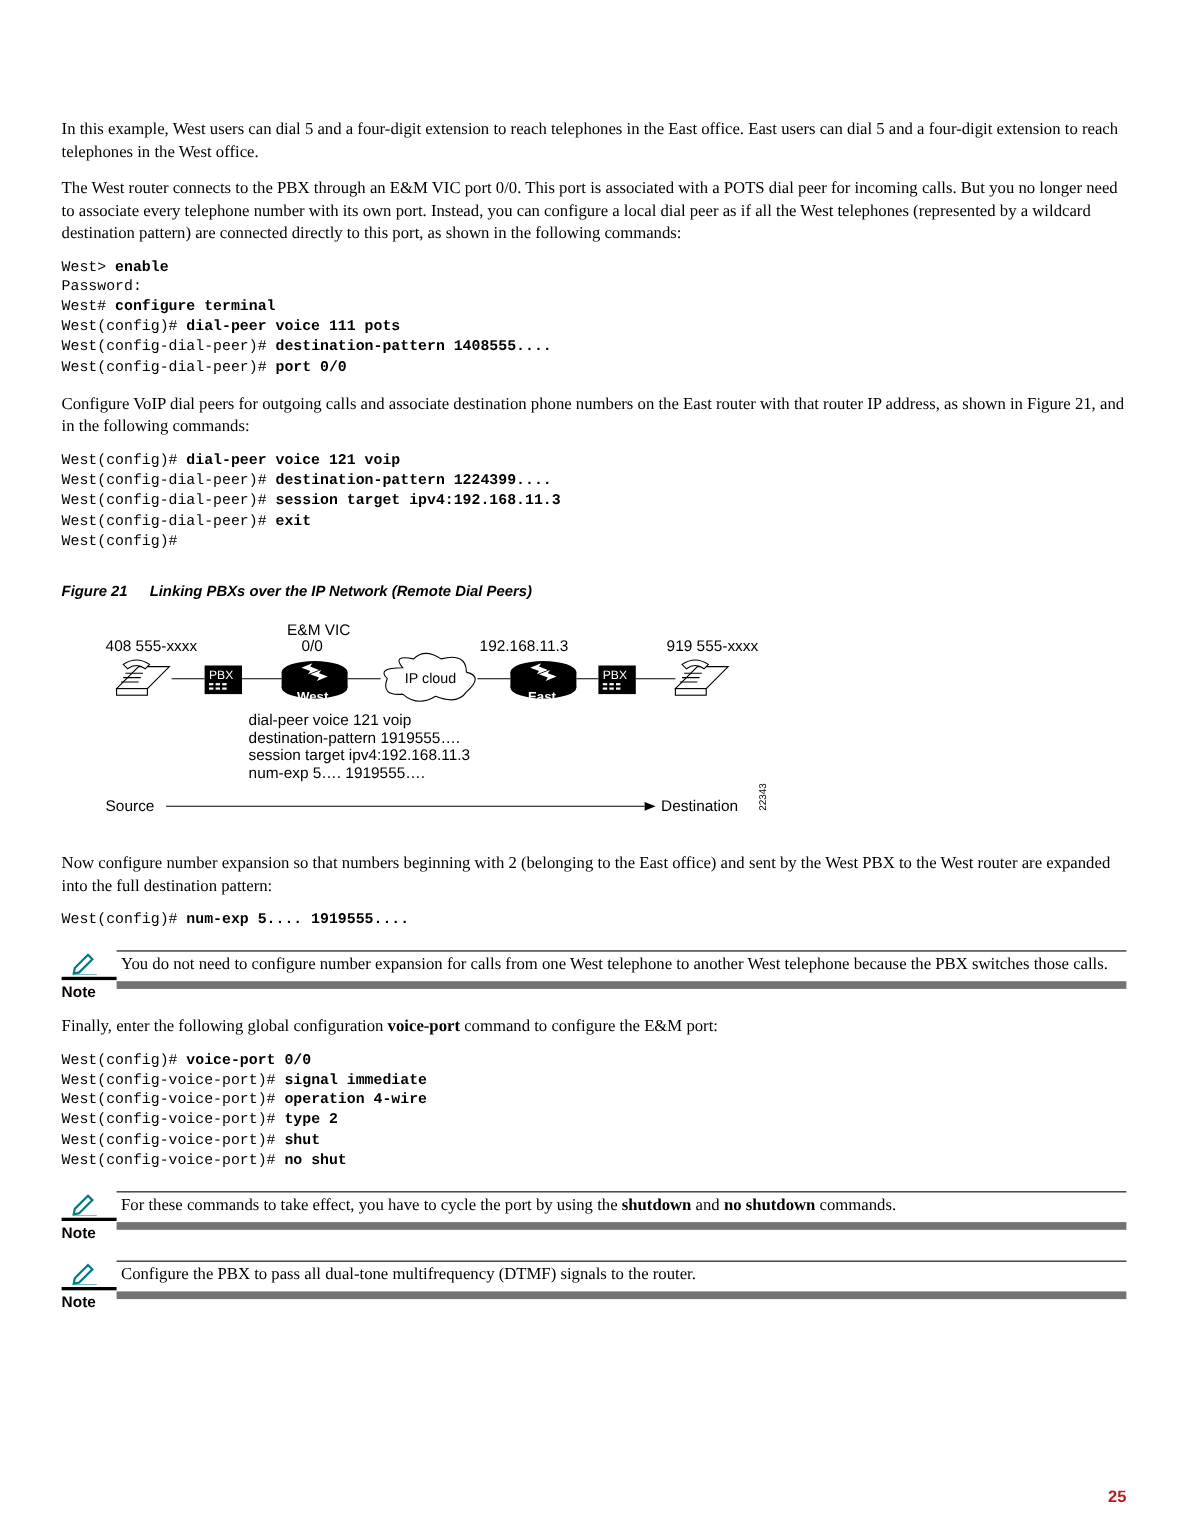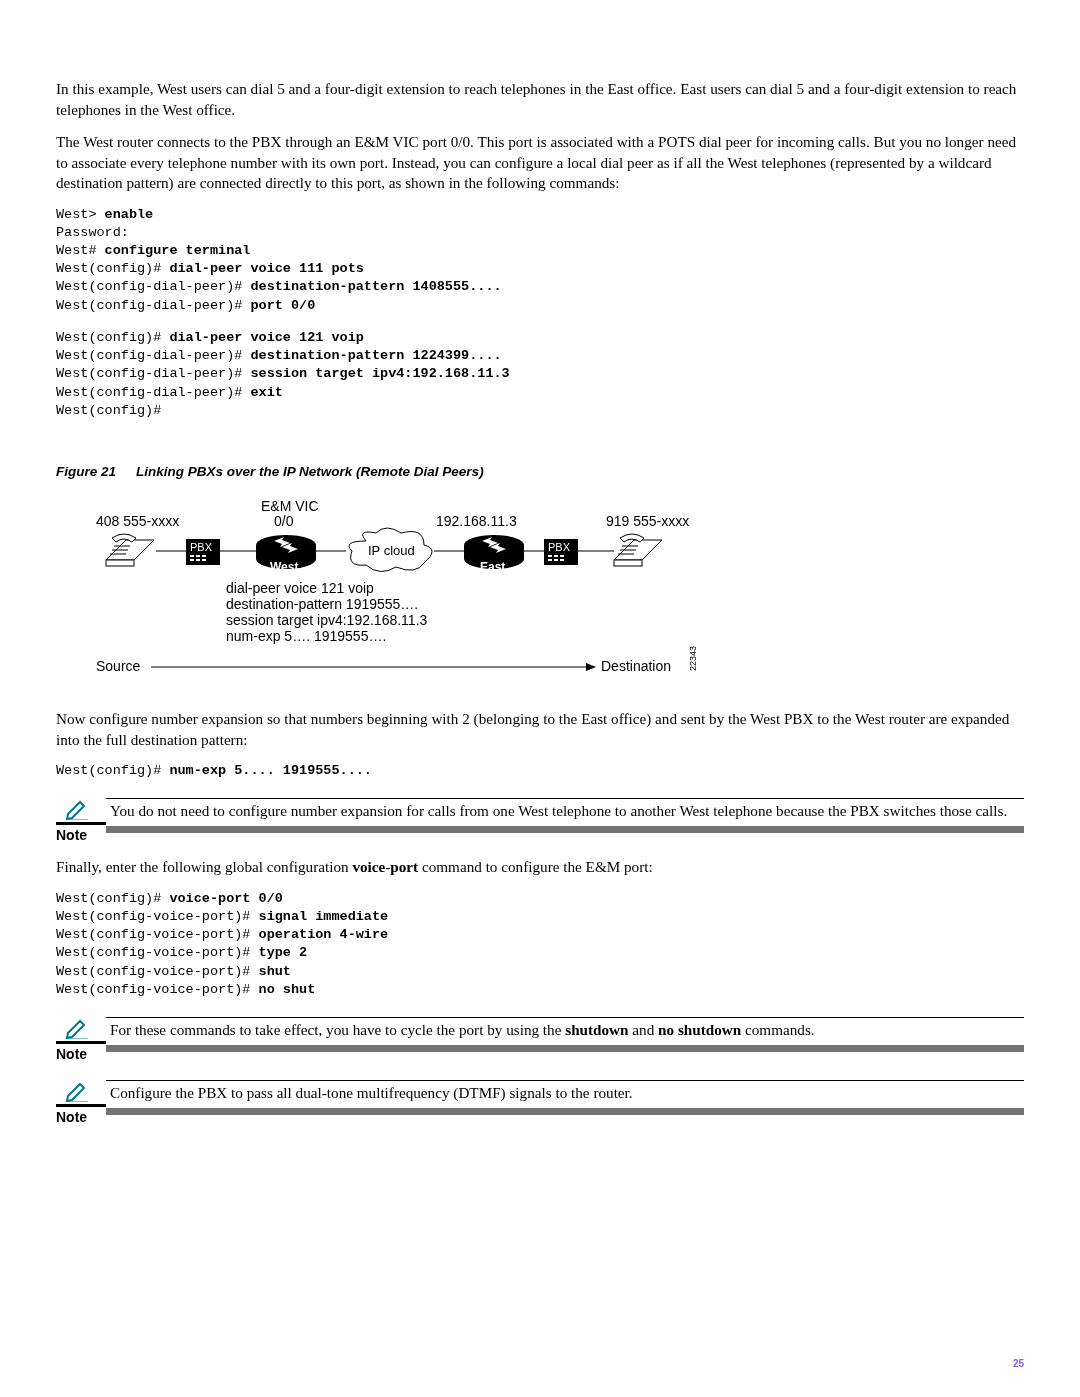--- a/index.html
+++ b/index.html
@@ -6,42 +6,42 @@
     margin: 0;
     padding: 0;
     background: #fff;
     font-family: Georgia, 'Times New Roman', serif;
     color: #000;
   }
   .page {
     width: 1080px;
     min-height: 1397px;
     box-sizing: border-box;
-    padding: 79px 56px 40px 56px;
+    padding: 108px 56px 40px 56px;
     position: relative;
   }
   p.body {
     font-size: 15.2px;
     line-height: 1.35;
     margin: 0 0 12px 0;
   }
   pre.code {
     font-family: 'Courier New', monospace;
     font-size: 13.5px;
     line-height: 1.35;
     margin: 4px 0 14px 0;
     white-space: pre;
   }
   pre.code b { font-weight: bold; }
   .figcap {
     font-family: Arial, Helvetica, sans-serif;
     font-size: 13.5px;
     font-weight: bold;
     font-style: italic;
-    margin: 44px 0 12px 0;
+    margin: 28px 0 12px 0;
   }
   .figcap .fignum { margin-right: 20px; }
   .figure {
     margin: 0 0 18px 0;
   }
   .figure svg { display: block; }
   .note-block {
     display: flex;
     align-items: flex-start;
     margin: 18px 0 14px 0;
@@ -70,41 +70,42 @@
     padding: 2px 0 4px 4px;
     font-size: 15.2px;
     line-height: 1.35;
   }
   .pagenum {
     position: absolute;
     right: 56px;
     bottom: 28px;
     font-family: Arial, Helvetica, sans-serif;
     font-weight: bold;
-    font-size: 10px;
-    color: #8b5cf6;
+    font-size: 15px;
+    color: #b91c1c;
   }
   b.sans { font-family: Liberation Serif, serif; font-weight: bold; }
 </style>
 </head>
 <body>
 
 <div class="page">
 
   <p class="body">In this example, West users can dial 5 and a four-digit extension to reach telephones in the East office. East users can dial 5 and a four-digit extension to reach telephones in the West office.</p>
 
   <p class="body">The West router connects to the PBX through an E&amp;M VIC port 0/0. This port is associated with a POTS dial peer for incoming calls. But you no longer need to associate every telephone number with its own port. Instead, you can configure a local dial peer as if all the West telephones (represented by a wildcard destination pattern) are connected directly to this port, as shown in the following commands:</p>
 
   <pre class="code"><span>West&gt; </span><b>enable</b>
 <span>Password:</span>
 <span>West# </span><b>configure terminal</b>
 <span>West(config)# </span><b>dial-peer voice 111 pots</b>
 <span>West(config-dial-peer)# </span><b>destination-pattern 1408555....</b>
 <span>West(config-dial-peer)# </span><b>port 0/0</b></pre>
 
+  <p class="body">Configure VoIP dial peers for outgoing calls and associate destination phone numbers on the East router with that router IP address, as shown in Figure 21, and in the following commands:</p>
 
   <pre class="code"><span>West(config)# </span><b>dial-peer voice 121 voip</b>
 <span>West(config-dial-peer)# </span><b>destination-pattern 1224399....</b>
 <span>West(config-dial-peer)# </span><b>session target ipv4:192.168.11.3</b>
 <span>West(config-dial-peer)# </span><b>exit</b>
 <span>West(config)#</span></pre>
 
   <div class="figcap">
     <span class="fignum">Figure 21</span><span>Linking PBXs over the IP Network (Remote Dial Peers)</span>
   </div>

